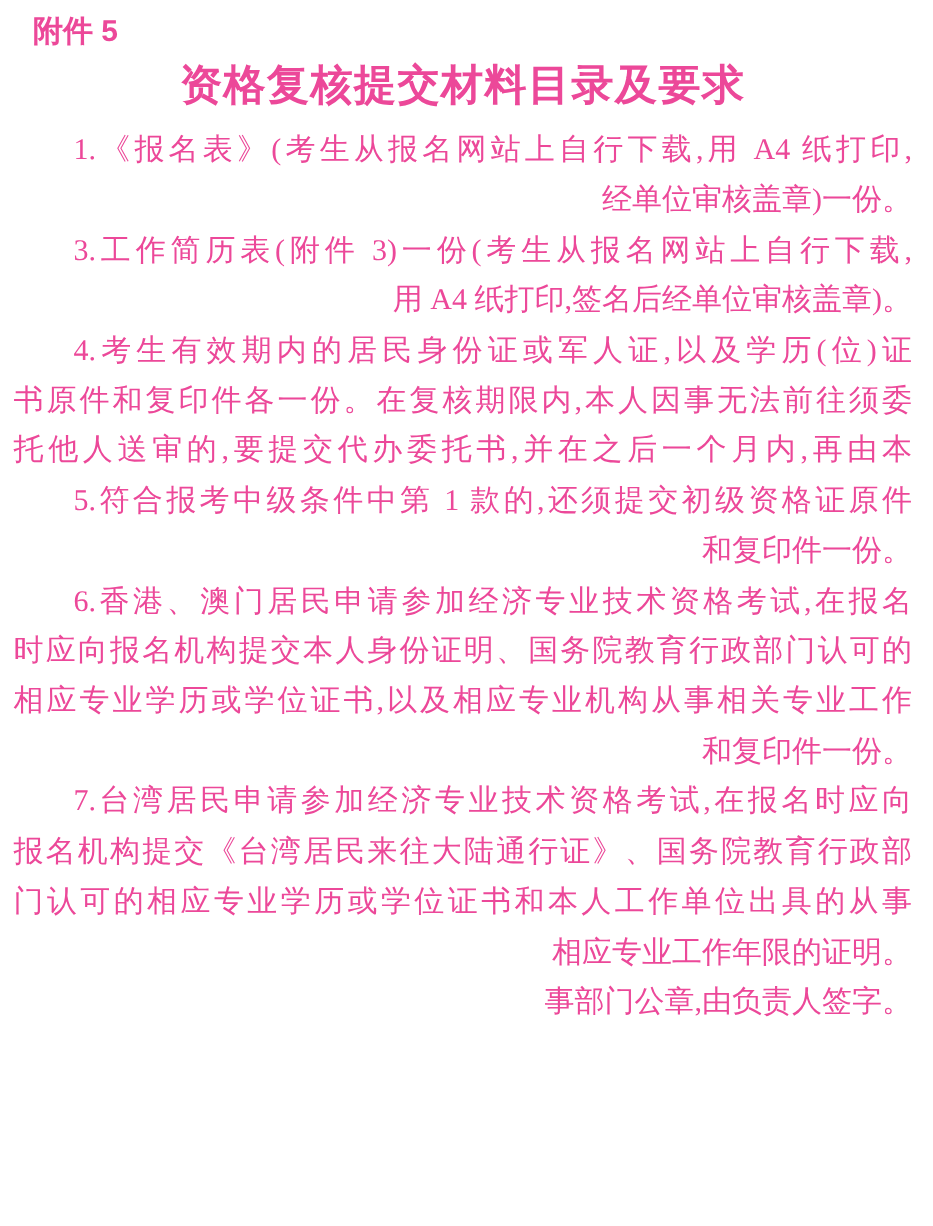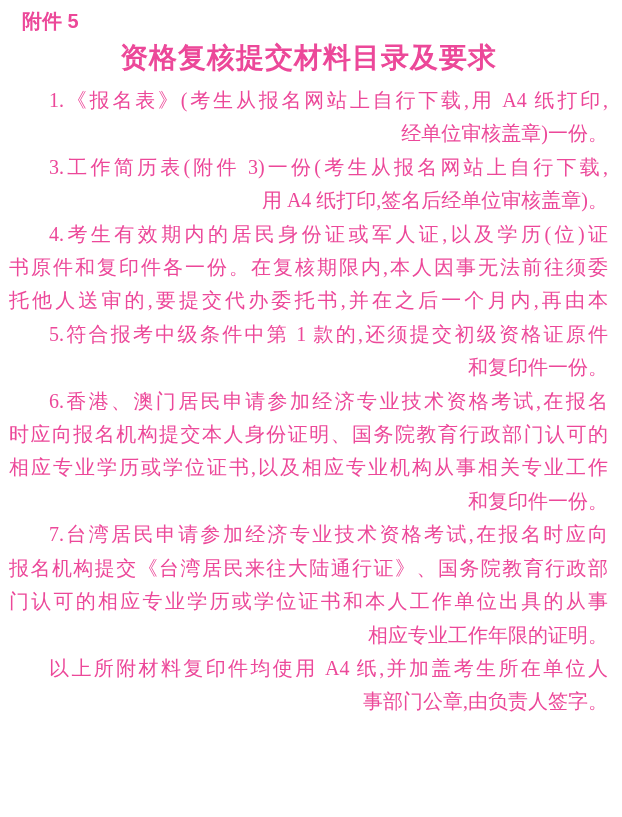--- a/index.html
+++ b/index.html
@@ -84,17 +84,16 @@
         <div class="line just">相应专业学历或学位证书,以及相应专业机构从事相关专业工作</div>
         <div class="line">和复印件一份。</div>
       </div>
       <div class="para">
         <div class="line first just">7.台湾居民申请参加经济专业技术资格考试,在报名时应向</div>
         <div class="line just">报名机构提交《台湾居民来往大陆通行证》、国务院教育行政部</div>
         <div class="line just">门认可的相应专业学历或学位证书和本人工作单位出具的从事</div>
         <div class="line">相应专业工作年限的证明。</div>
       </div>
       <div class="para">
-        <div class="line first just">以上所附材料复印件均使用 A4 纸,并加盖考生所在单位人</div>
         <div class="line">事部门公章,由负责人签字。</div>
       </div>
     </div>
 </div>
 
 </body></html>

